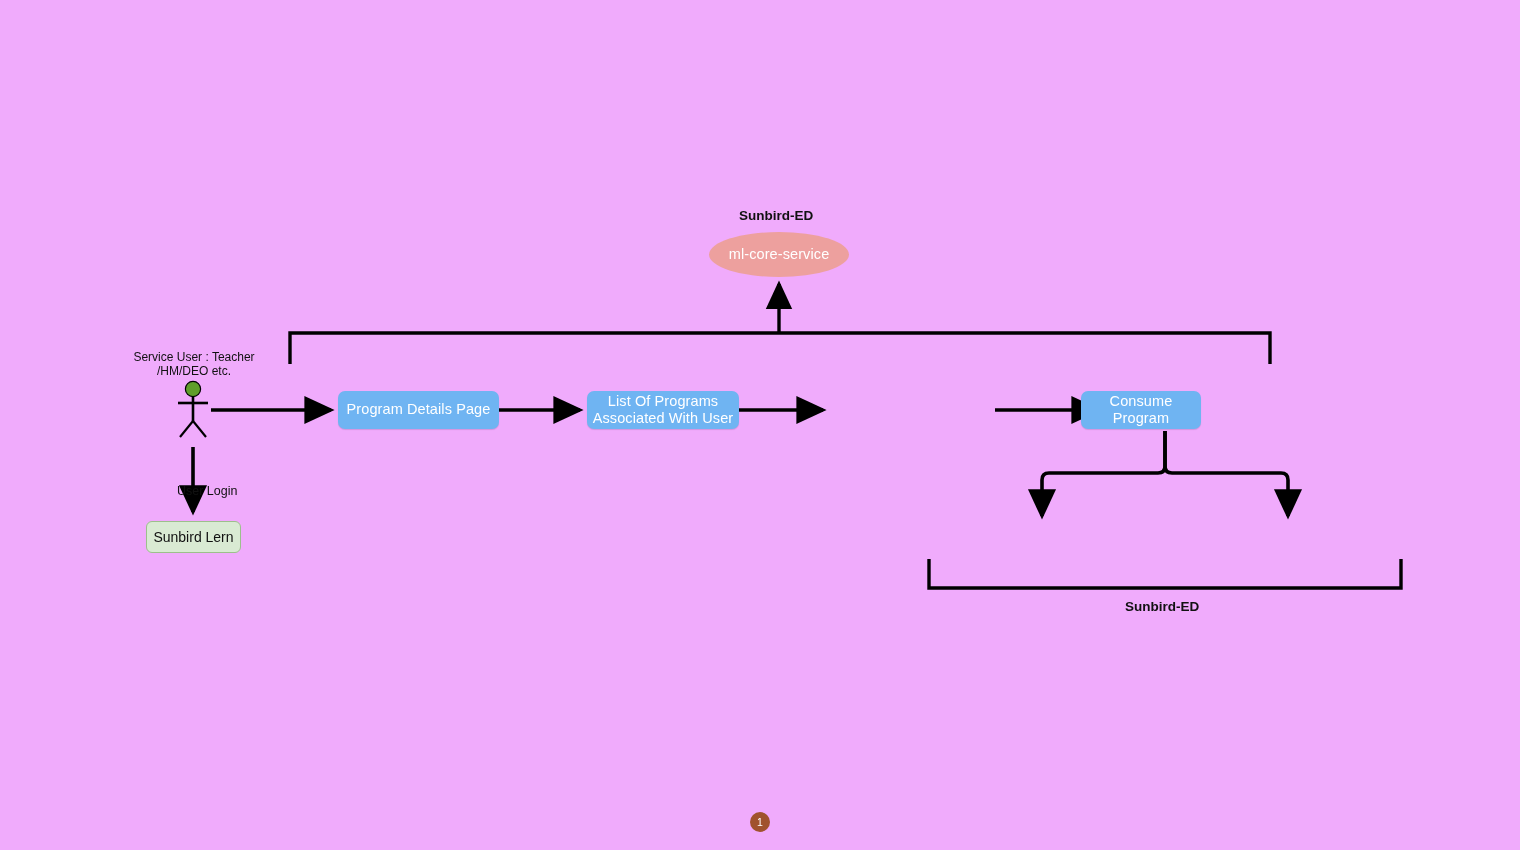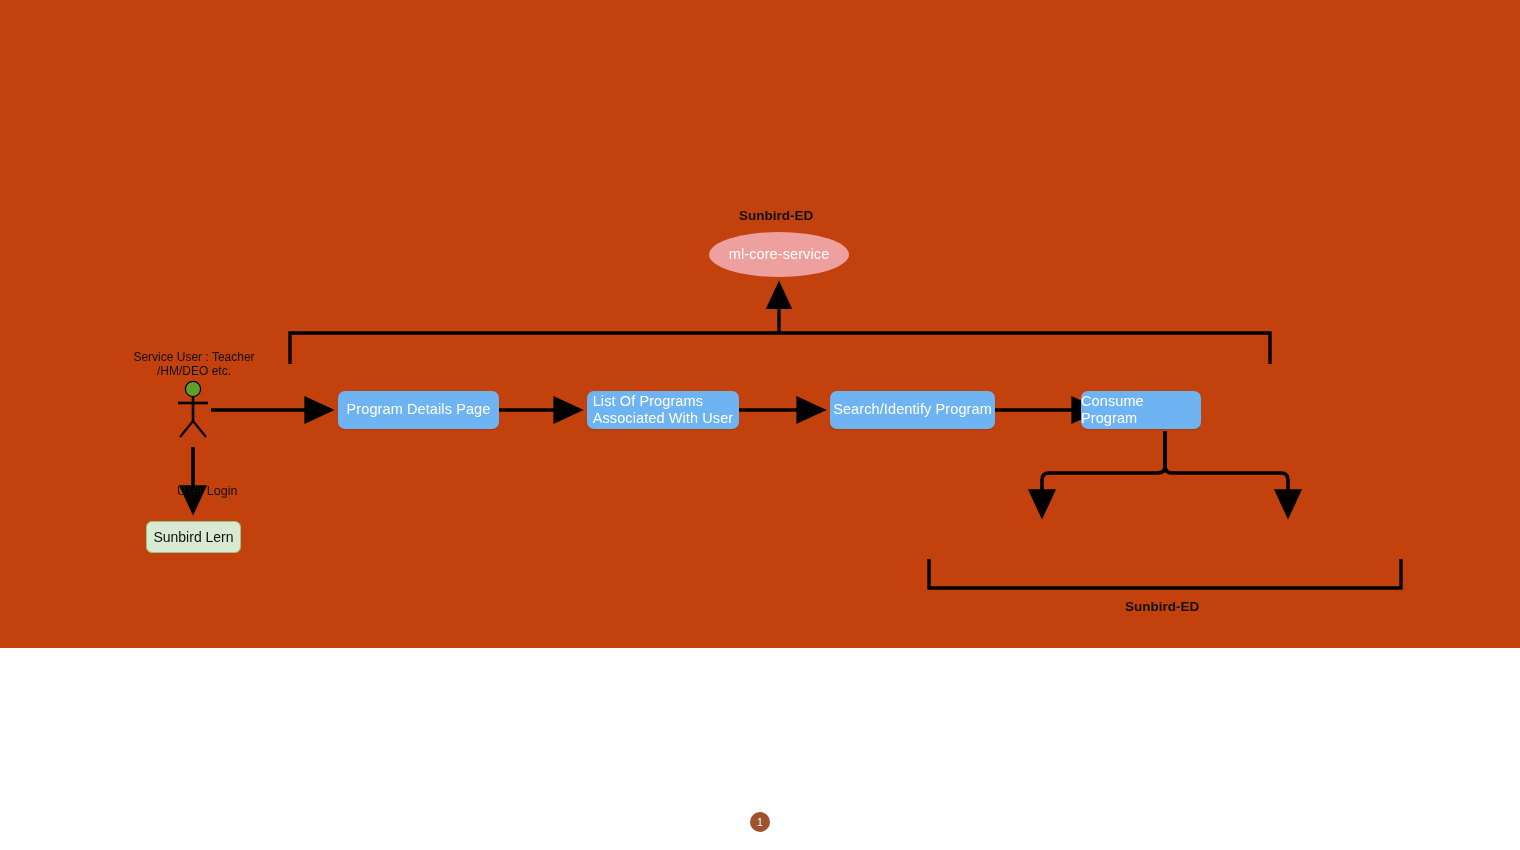--- a/index.html
+++ b/index.html
@@ -9,39 +9,40 @@
   }
   body {
     font-family: "Liberation Sans", sans-serif;
     width: 1520px;
     height: 850px;
     overflow: hidden;
   }
   #canvas {
     position: relative;
     width: 1520px;
-    height: 648px;
-    background: #c2410c;
+    height: 850px;
+    background: #f0abfc;
   }
   #edges {
     position: absolute;
     left: 0;
     top: 0;
     width: 1520px;
     height: 850px;
     pointer-events: none;
   }
 
   
   .node {
     position: absolute;
     box-sizing: border-box;
     display: flex;
     align-items: center;
     justify-content: center;
+    text-align: center;
     line-height: 1.18;
   }
 
   .proc {
     background: #6fb4f2;
     color: #ffffff;
     border-radius: 7px;
     font-size: 14.5px;
     letter-spacing: .1px;
     box-shadow: 0 1px 1px rgba(0,0,0,.12);
@@ -177,21 +178,20 @@
 
   <div class="edgelabel" style="left:177px; top:484px;">User Login</div>
 
   <div class="node greenbox" style="left:146px; top:521px; width:95px; height:32px;">Sunbird Lern</div>
 
   <div class="node proc" style="left: 587px; top: 391px; width: 152px; height: 38px; white-space: pre-line;">List Of Programs
 Associated With User</div>
 
   <div class="node proc" style="left:338px; top:391px; width:161px; height:38px;">Program Details Page</div>
 
-  <div class="node proc" style="left:830px; top:391px; width:165px; height:38px;">Search/Identify Program</div>
 
   <div class="node proc" style="left:1081px; top:391px; width:120px; height:38px;">Consume Program</div>
 
 
 
   <div class="grouplabel" style="left:1125px; top:599px;">Sunbird-ED</div>
 
   <div class="page-badge" style="left:750px; top:812px;">1</div>
 
 </div>

